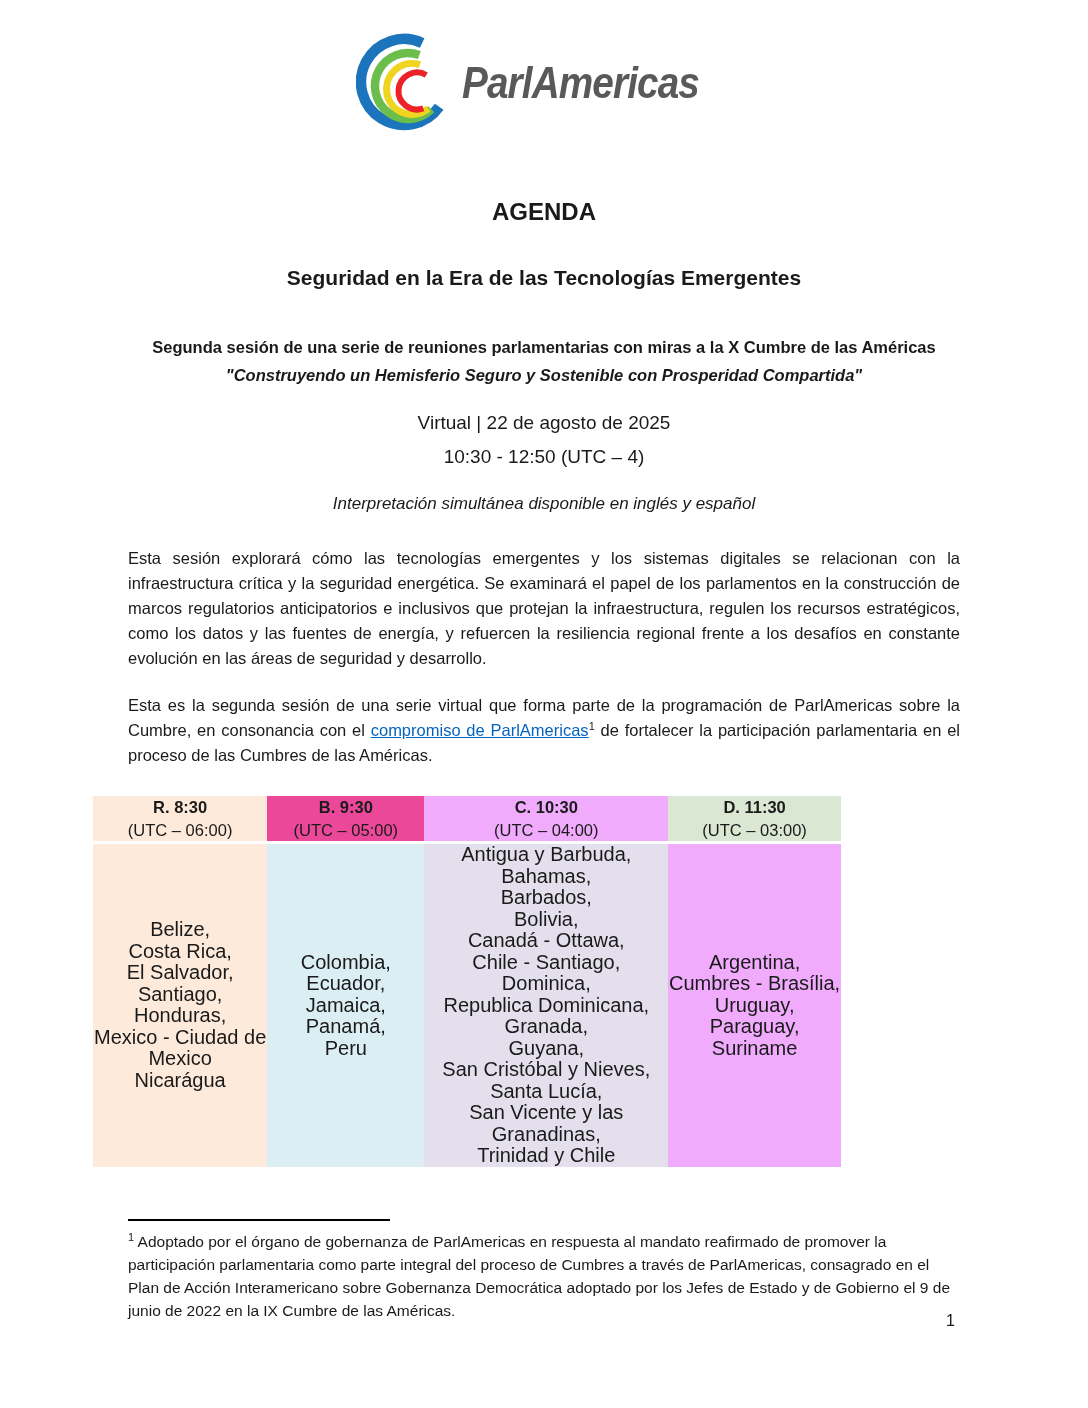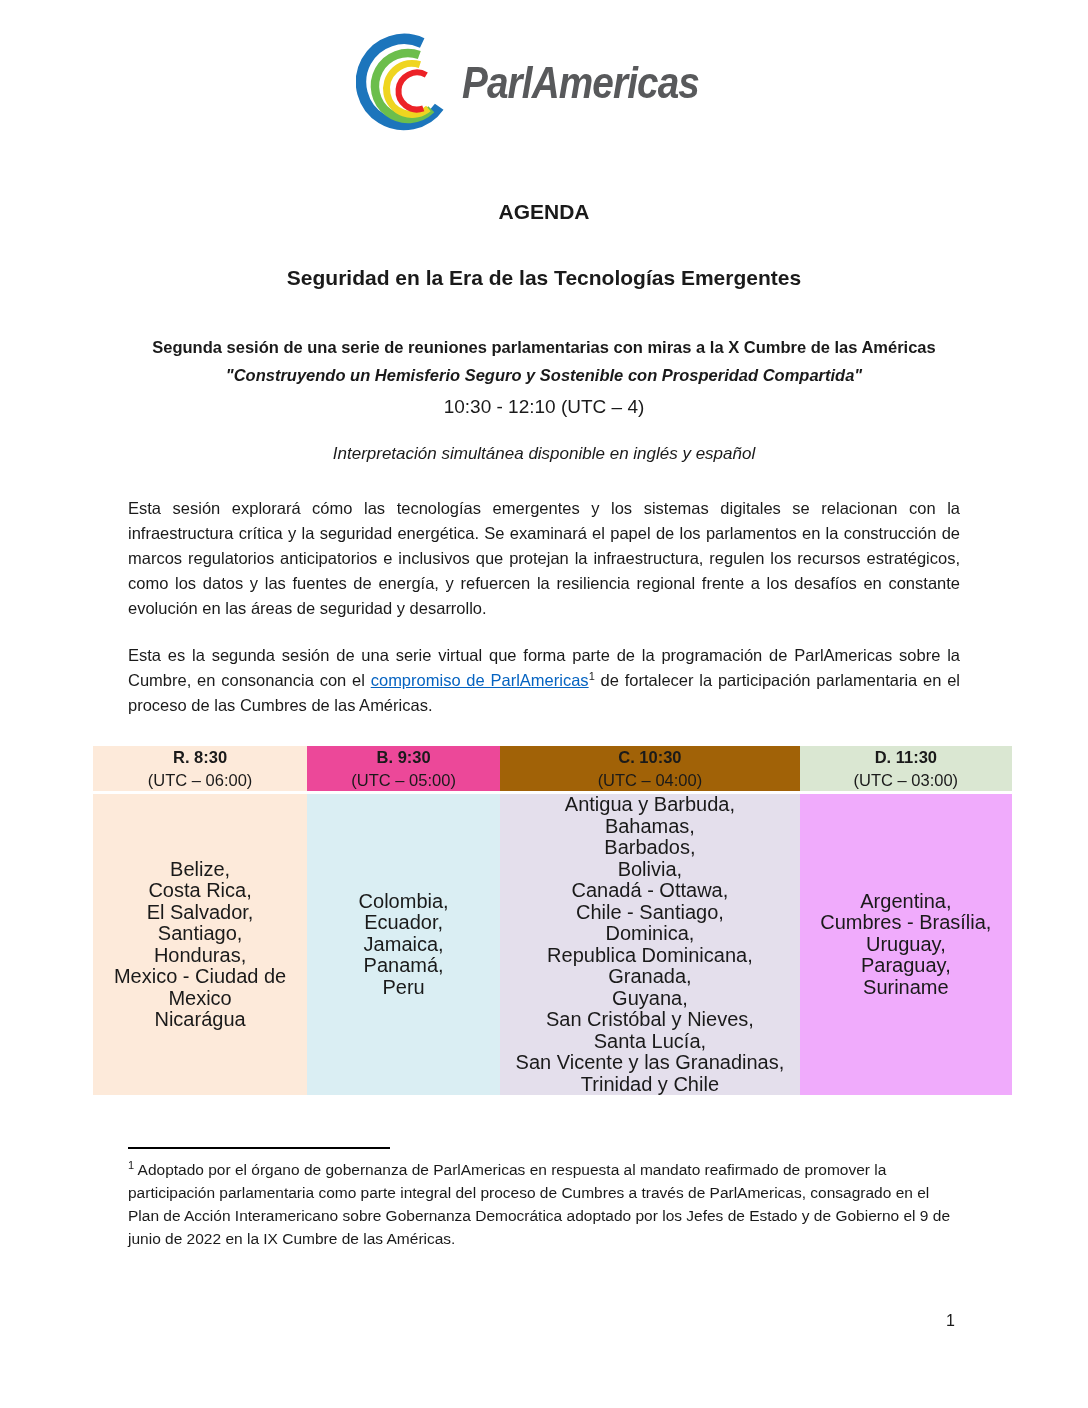--- a/index.html
+++ b/index.html
@@ -21,39 +21,39 @@
   }
   .logo-arcs{display:block;}
   .logo-text{
     font-weight:bold;font-style:italic;
     font-size:44px;letter-spacing:-1px;
     color:var(--logo-text,#58595B);
     transform:scaleX(.88);transform-origin:left center;
     margin-left:2px;white-space:nowrap;
   }
   
-  .h-title{margin:0;text-align:center;font-size:21px;line-height:28px;font-weight:bold;}
+  .h-title{margin:0;text-align:center;font-size:24px;line-height:28px;font-weight:bold;}
   .h-sub{margin:38px 0 0;text-align:center;font-size:21px;line-height:28px;font-weight:bold;}
   .session-line{margin:44px 120px 0;text-align:center;font-size:16.5px;line-height:22px;font-weight:bold;}
   .quote-line{margin:6px 120px 0;text-align:center;font-size:16.5px;line-height:22px;font-weight:bold;font-style:italic;}
   .date-line{margin:24px 0 0;text-align:center;font-size:19px;line-height:26px;}
   .time-line{margin:8px 0 0;text-align:center;font-size:19px;line-height:26px;}
   .interp-line{margin:22px 0 0;text-align:center;font-size:17px;line-height:24px;font-style:italic;}
   
   .body-par{
     margin:30px 128px 0;
     font-size:16.5px;line-height:25px;
     text-align:justify;
   }
   .body-par + .body-par{margin-top:22px;}
   .link{color:var(--link-color,#0563C1);text-decoration:underline;cursor:pointer;}
   sup{font-size:11px;line-height:0;}
   
   .tz-table{
-    width:919px;margin:28px 0 0 93px;
+    width:748px;margin:28px 0 0 93px;
     border-collapse:collapse;table-layout:fixed;
   }
   .tz-table td{padding:0;}
   .th-cell{
     text-align:center;vertical-align:middle;
     border-bottom:3px solid #ffffff;
     padding:5px 0 6px;
   }
   .th-lbl{font-weight:bold;font-size:16.5px;line-height:23px;}
   .th-utc{font-size:16.5px;line-height:22px;}
@@ -91,21 +91,22 @@
     <span class="logo-text">ParlAmericas</span>
   </header>
 
   <h1 class="h-title">AGENDA</h1>
 
   <h2 class="h-sub">Seguridad en la Era de las Tecnologías Emergentes</h2>
 
   <p class="session-line">Segunda sesión de  una serie de reuniones parlamentarias con miras a la X Cumbre de las Américas</p>
   <p class="quote-line">"Construyendo un Hemisferio Seguro y Sostenible con Prosperidad Compartida"</p>
 
-  <p class="time-line">10:30 - 12:10 (UTC – 4)</p>
+  <p class="date-line">Virtual | 22 de agosto de 2025</p>
+  <p class="time-line">10:30 - 12:50 (UTC – 4)</p>
 
   <p class="interp-line">Interpretación simultánea disponible en inglés y español</p>
 
   <p class="body-par">Esta sesión explorará cómo las tecnologías emergentes y los sistemas digitales se relacionan con la infraestructura crítica y la seguridad energética. Se examinará el papel de los parlamentos en la construcción de marcos regulatorios anticipatorios e inclusivos que protejan la infraestructura, regulen los recursos estratégicos, como los datos y las fuentes de energía, y refuercen la resiliencia regional frente a los desafíos en constante evolución en las áreas de seguridad y desarrollo.</p>
 
   <p class="body-par"><span>Esta es la segunda sesión de una serie virtual que forma parte de la programación de ParlAmericas sobre la Cumbre, en consonancia con el </span><a class="link">compromiso de ParlAmericas</a><sup>1</sup><span> de fortalecer la participación parlamentaria en el proceso de las Cumbres de las Américas.</span></p>
 
   <table class="tz-table">
     <colgroup>
         <col style="width: 23.3%;">
@@ -116,21 +117,21 @@
     <tbody>
       <tr>
           <td class="th-cell" style="background: rgb(253, 234, 218);">
             <div class="th-lbl">R. 8:30</div>
             <div class="th-utc">(UTC – 06:00)</div>
           </td>
           <td class="th-cell" style="background: #ec4899;">
             <div class="th-lbl">B. 9:30</div>
             <div class="th-utc">(UTC – 05:00)</div>
           </td>
-          <td class="th-cell" style="background: #a16207;">
+          <td class="th-cell" style="background: #f0abfc;">
             <div class="th-lbl">C. 10:30</div>
             <div class="th-utc">(UTC – 04:00)</div>
           </td>
           <td class="th-cell" style="background: rgb(218, 231, 210);">
             <div class="th-lbl">D. 11:30</div>
             <div class="th-utc">(UTC – 03:00)</div>
           </td>
         </tr>
       <tr>
           <td class="td-cell" style="background: rgb(253, 234, 218);">

